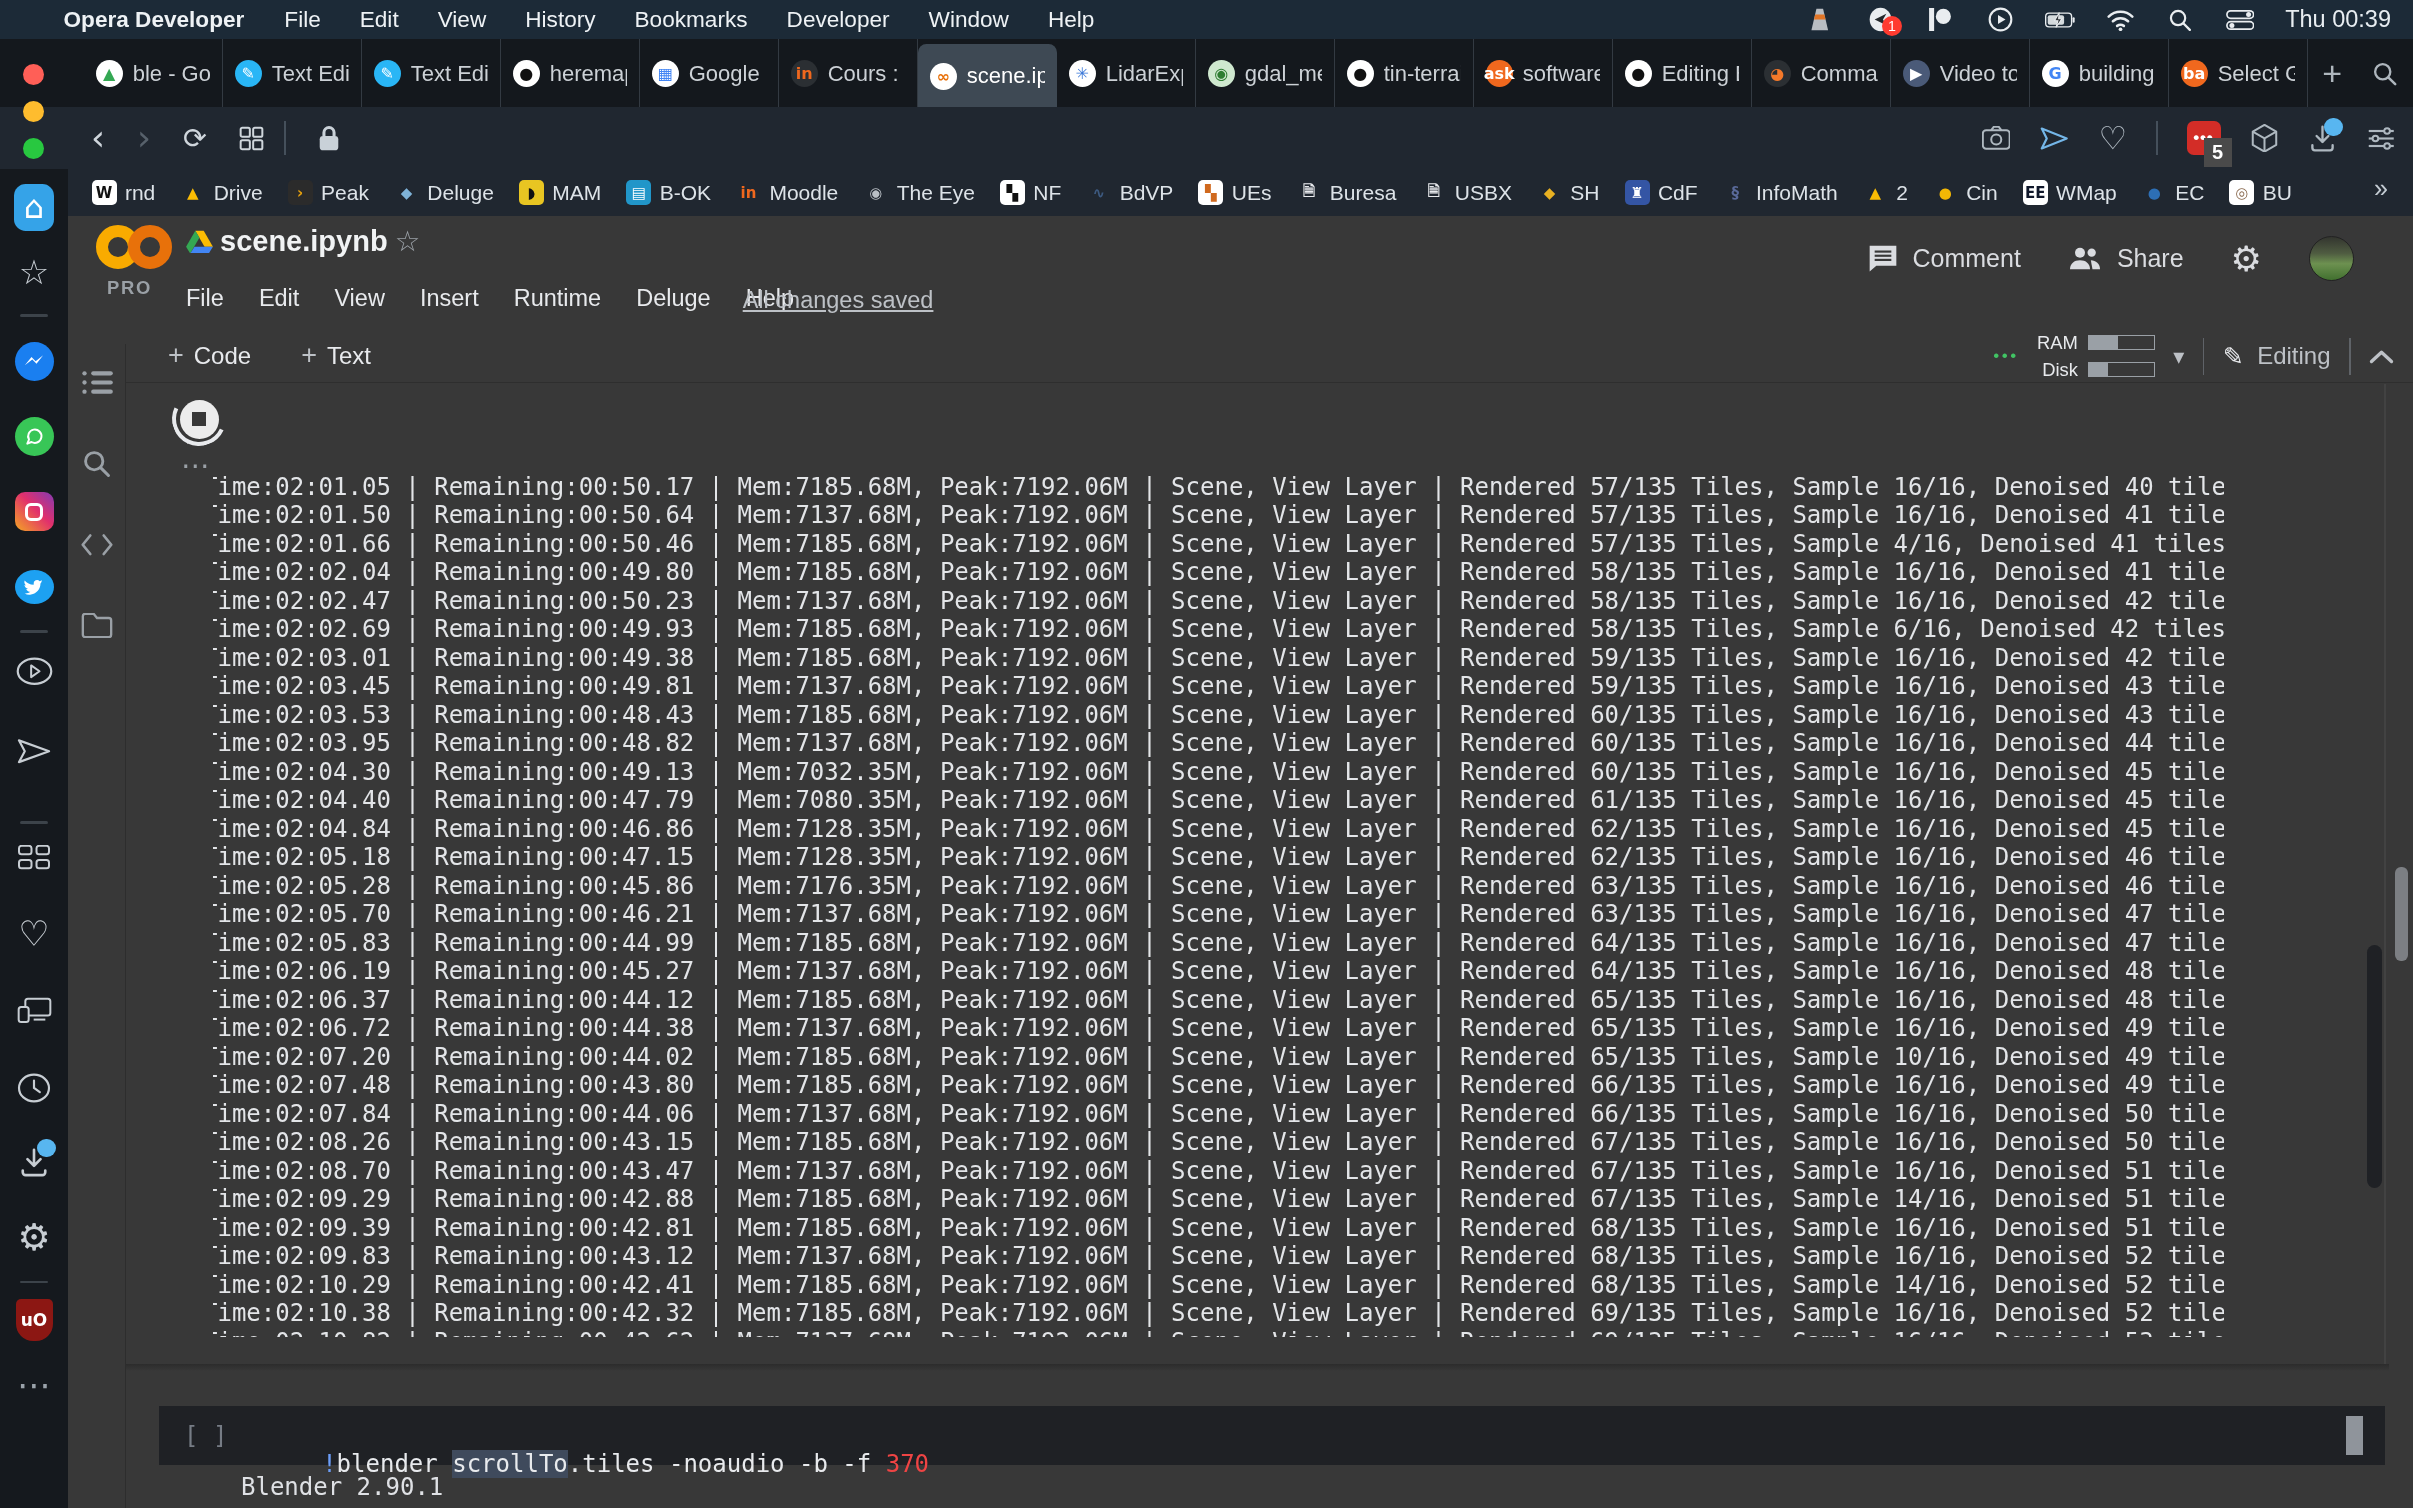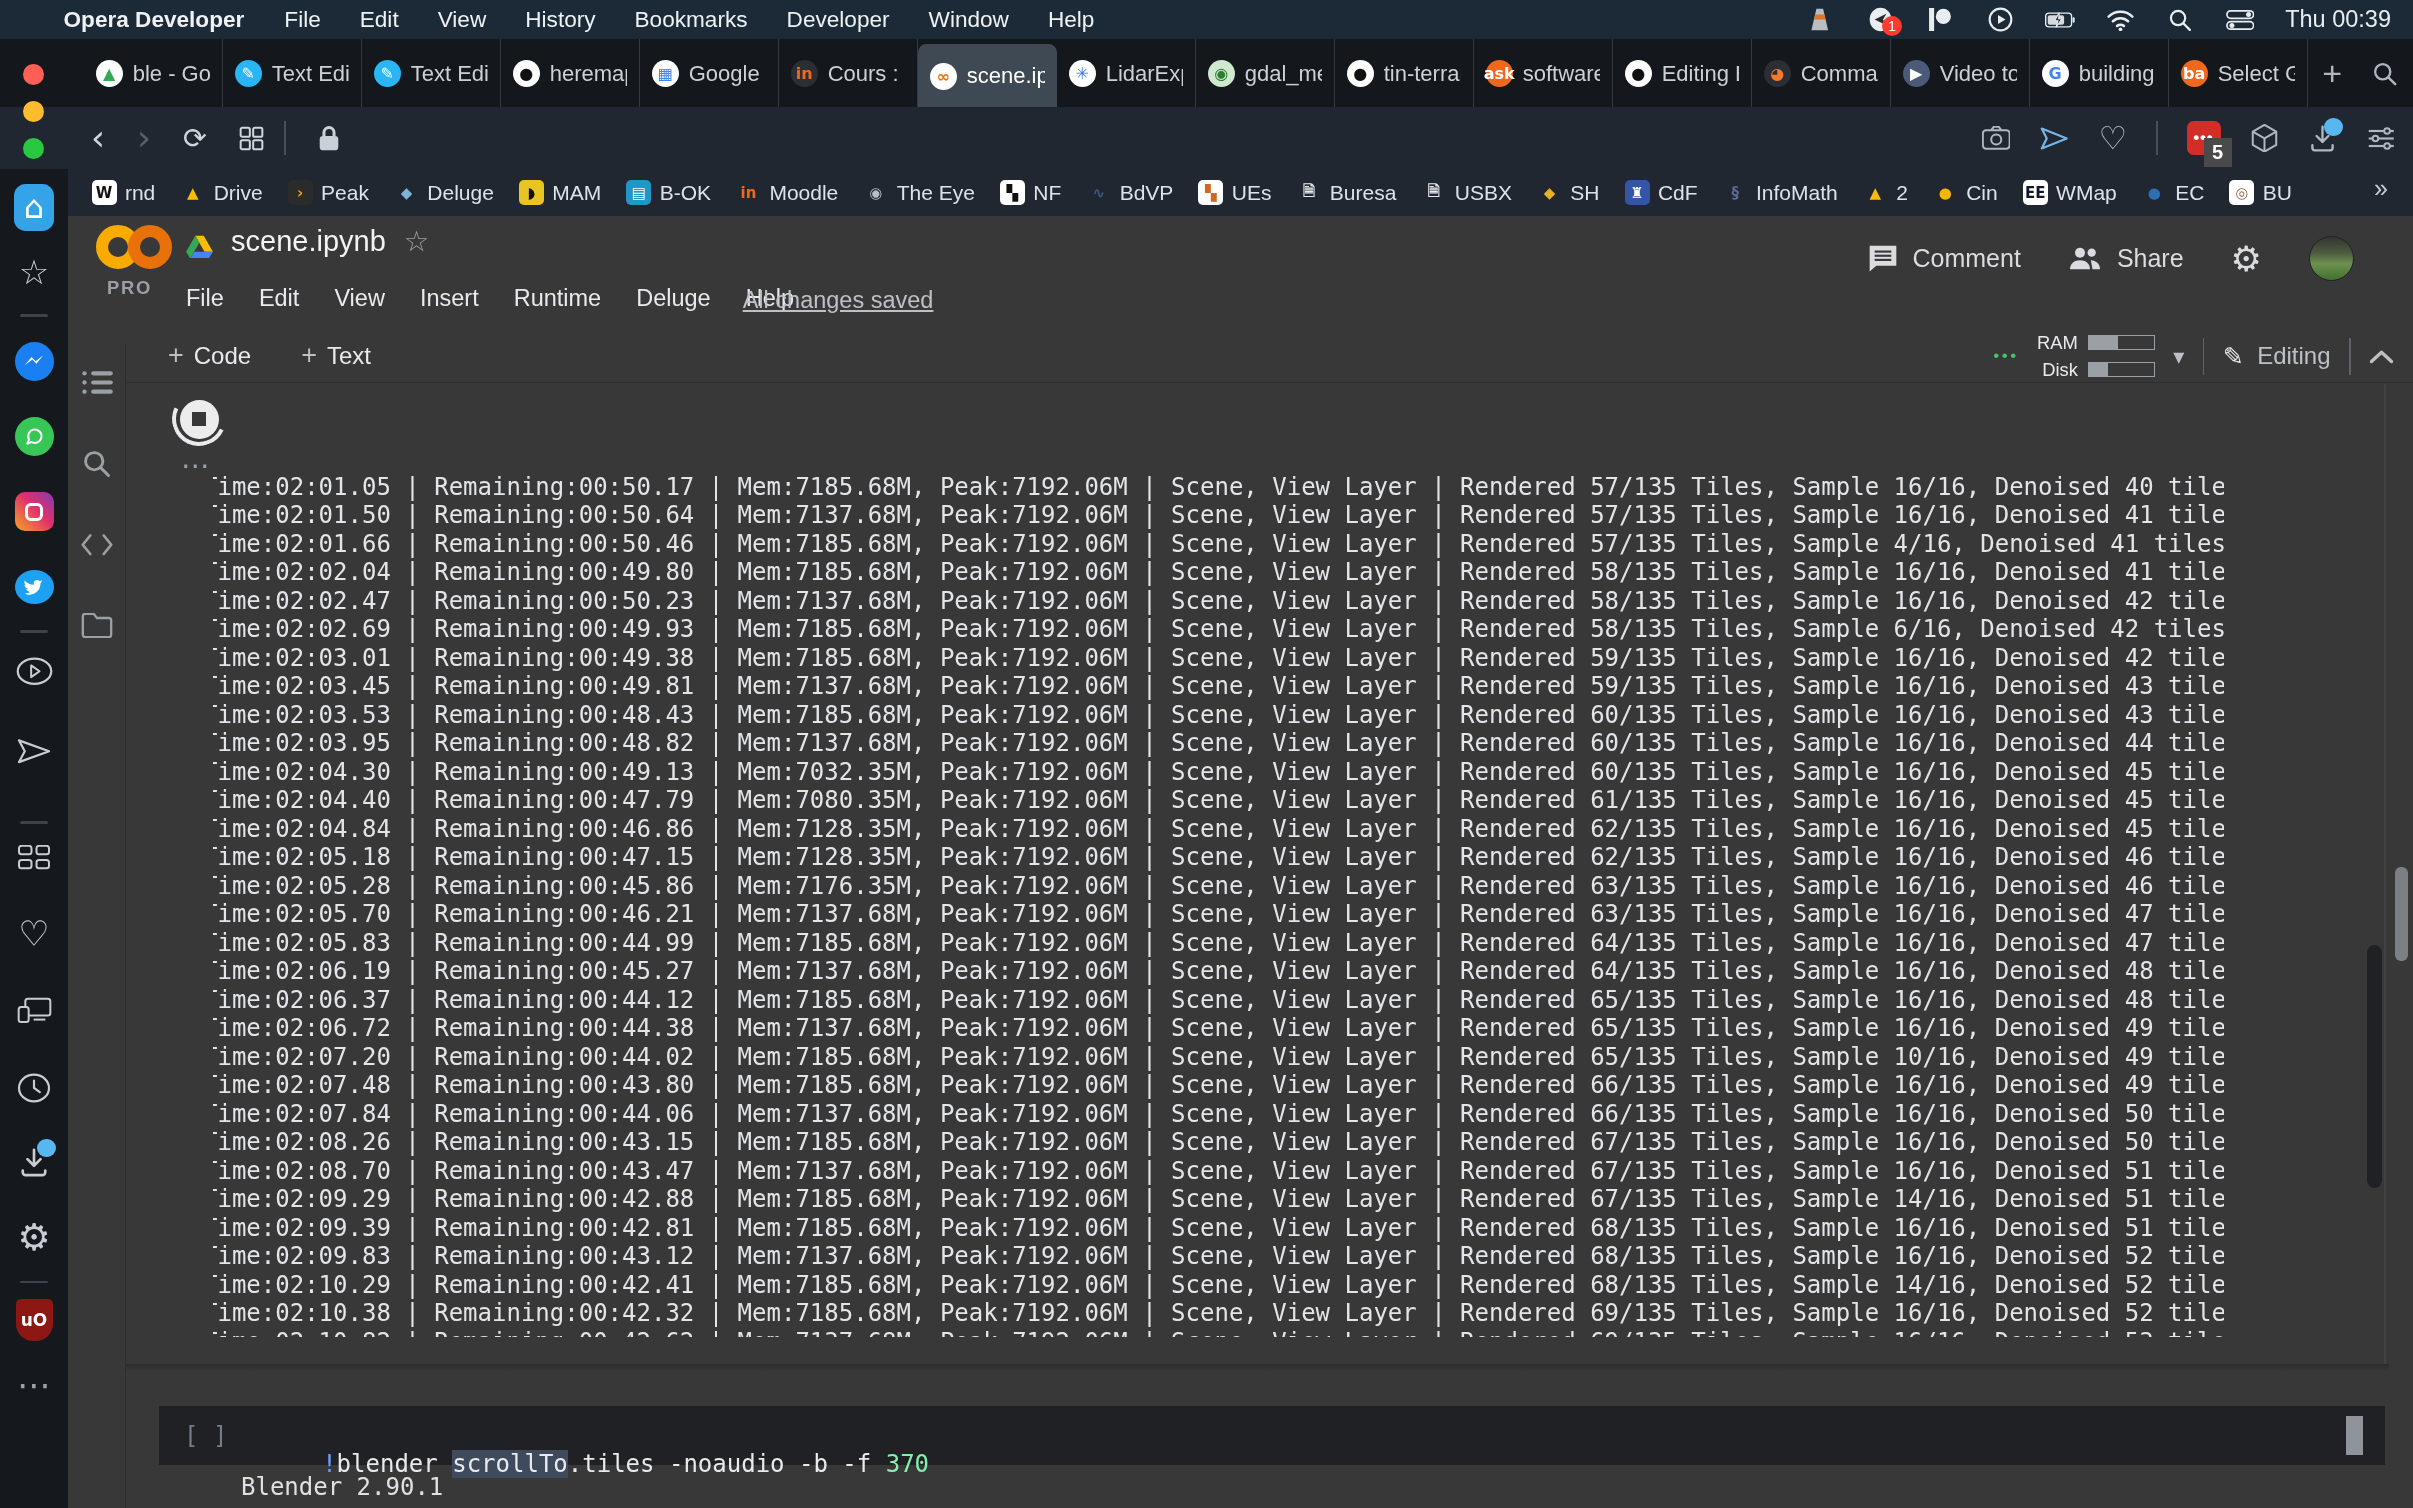--- a/index.html
+++ b/index.html
@@ -59,21 +59,21 @@
   .shield{width:37px;height:42px;background:#8c1713;border-radius:5px 5px 17px 17px;color:#fff;display:flex;align-items:center;justify-content:center;font-size:17px;font-weight:bold;}
 
   
   .colab{left:68px;top:216px;width:2346px;height:1292px;background:#383838;color:#e8eaed;}
   .c-sidebar{left:68px;top:344px;width:58px;height:1165px;border-right:1.7px solid #2d2d2d;display:flex;flex-direction:column;align-items:center;gap:44px;padding-top:20px;color:#9aa0a6;}
   .cs-item{width:37px;height:37px;display:flex;align-items:center;justify-content:center;}
   .co-logo{left:96px;top:225px;display:flex;}
   .co-ring{width:44px;height:44px;border-radius:50%;border:12.6px solid #f9ab00;}
   .co-ring.r2{border-color:#e8710a;margin-left:-11.7px;}
   .co-pro{left:107px;top:277px;color:#9aa0a6;font-weight:bold;font-size:18.4px;letter-spacing:1.7px;}
-  .nb-titlerow{left:186px;top:225px;display:flex;align-items:flex-end;gap:18px;}
+  .nb-titlerow{left:186px;top:225px;display:flex;align-items:center;gap:7px;font-weight:bold;}
   .nb-title{font-size:29px;color:#f1f3f4;}
   .nb-star{font-size:28.5px;color:#9aa0a6;font-family:"DejaVu Sans",sans-serif;}
   .c-menus{left:186px;top:285px;display:flex;gap:35px;font-size:23.5px;color:#e8eaed;align-items:center;}
   .saved{color:#bdc1c6;text-decoration:underline;margin-left:11.7px;}
   .c-actions{position:absolute;right:59px;top:236px;display:flex;align-items:center;gap:47px;font-size:25px;color:#dadce0;}
   .act{display:flex;align-items:center;gap:15px;}
   .avatar{width:45px;height:45px;border-radius:50%;background:linear-gradient(180deg,#33352f 0%,#4f5c41 38%,#6d9150 62%,#41702f 100%);border:0.8px solid #222;}
 
   .c-toolbar{left:126px;top:329px;width:2288px;height:54px;border-bottom:1.7px solid #2e2e2e;display:flex;align-items:center;color:#e8eaed;font-size:24px;}
   .addbtn{display:flex;align-items:center;gap:10px;margin-left:42px;}
@@ -677,19 +677,19 @@
   <div>Time:02:01.05 | Remaining:00:50.17 | Mem:7185.68M, Peak:7192.06M | Scene, View Layer | Rendered 57/135 Tiles, Sample 16/16, Denoised 40 tiles</div><div>Time:02:01.50 | Remaining:00:50.64 | Mem:7137.68M, Peak:7192.06M | Scene, View Layer | Rendered 57/135 Tiles, Sample 16/16, Denoised 41 tiles</div><div>Time:02:01.66 | Remaining:00:50.46 | Mem:7185.68M, Peak:7192.06M | Scene, View Layer | Rendered 57/135 Tiles, Sample 4/16, Denoised 41 tiles</div><div>Time:02:02.04 | Remaining:00:49.80 | Mem:7185.68M, Peak:7192.06M | Scene, View Layer | Rendered 58/135 Tiles, Sample 16/16, Denoised 41 tiles</div><div>Time:02:02.47 | Remaining:00:50.23 | Mem:7137.68M, Peak:7192.06M | Scene, View Layer | Rendered 58/135 Tiles, Sample 16/16, Denoised 42 tiles</div><div>Time:02:02.69 | Remaining:00:49.93 | Mem:7185.68M, Peak:7192.06M | Scene, View Layer | Rendered 58/135 Tiles, Sample 6/16, Denoised 42 tiles</div><div>Time:02:03.01 | Remaining:00:49.38 | Mem:7185.68M, Peak:7192.06M | Scene, View Layer | Rendered 59/135 Tiles, Sample 16/16, Denoised 42 tiles</div><div>Time:02:03.45 | Remaining:00:49.81 | Mem:7137.68M, Peak:7192.06M | Scene, View Layer | Rendered 59/135 Tiles, Sample 16/16, Denoised 43 tiles</div><div>Time:02:03.53 | Remaining:00:48.43 | Mem:7185.68M, Peak:7192.06M | Scene, View Layer | Rendered 60/135 Tiles, Sample 16/16, Denoised 43 tiles</div><div>Time:02:03.95 | Remaining:00:48.82 | Mem:7137.68M, Peak:7192.06M | Scene, View Layer | Rendered 60/135 Tiles, Sample 16/16, Denoised 44 tiles</div><div>Time:02:04.30 | Remaining:00:49.13 | Mem:7032.35M, Peak:7192.06M | Scene, View Layer | Rendered 60/135 Tiles, Sample 16/16, Denoised 45 tiles</div><div>Time:02:04.40 | Remaining:00:47.79 | Mem:7080.35M, Peak:7192.06M | Scene, View Layer | Rendered 61/135 Tiles, Sample 16/16, Denoised 45 tiles</div><div>Time:02:04.84 | Remaining:00:46.86 | Mem:7128.35M, Peak:7192.06M | Scene, View Layer | Rendered 62/135 Tiles, Sample 16/16, Denoised 45 tiles</div><div>Time:02:05.18 | Remaining:00:47.15 | Mem:7128.35M, Peak:7192.06M | Scene, View Layer | Rendered 62/135 Tiles, Sample 16/16, Denoised 46 tiles</div><div>Time:02:05.28 | Remaining:00:45.86 | Mem:7176.35M, Peak:7192.06M | Scene, View Layer | Rendered 63/135 Tiles, Sample 16/16, Denoised 46 tiles</div><div>Time:02:05.70 | Remaining:00:46.21 | Mem:7137.68M, Peak:7192.06M | Scene, View Layer | Rendered 63/135 Tiles, Sample 16/16, Denoised 47 tiles</div><div>Time:02:05.83 | Remaining:00:44.99 | Mem:7185.68M, Peak:7192.06M | Scene, View Layer | Rendered 64/135 Tiles, Sample 16/16, Denoised 47 tiles</div><div>Time:02:06.19 | Remaining:00:45.27 | Mem:7137.68M, Peak:7192.06M | Scene, View Layer | Rendered 64/135 Tiles, Sample 16/16, Denoised 48 tiles</div><div>Time:02:06.37 | Remaining:00:44.12 | Mem:7185.68M, Peak:7192.06M | Scene, View Layer | Rendered 65/135 Tiles, Sample 16/16, Denoised 48 tiles</div><div>Time:02:06.72 | Remaining:00:44.38 | Mem:7137.68M, Peak:7192.06M | Scene, View Layer | Rendered 65/135 Tiles, Sample 16/16, Denoised 49 tiles</div><div>Time:02:07.20 | Remaining:00:44.02 | Mem:7185.68M, Peak:7192.06M | Scene, View Layer | Rendered 65/135 Tiles, Sample 10/16, Denoised 49 tiles</div><div>Time:02:07.48 | Remaining:00:43.80 | Mem:7185.68M, Peak:7192.06M | Scene, View Layer | Rendered 66/135 Tiles, Sample 16/16, Denoised 49 tiles</div><div>Time:02:07.84 | Remaining:00:44.06 | Mem:7137.68M, Peak:7192.06M | Scene, View Layer | Rendered 66/135 Tiles, Sample 16/16, Denoised 50 tiles</div><div>Time:02:08.26 | Remaining:00:43.15 | Mem:7185.68M, Peak:7192.06M | Scene, View Layer | Rendered 67/135 Tiles, Sample 16/16, Denoised 50 tiles</div><div>Time:02:08.70 | Remaining:00:43.47 | Mem:7137.68M, Peak:7192.06M | Scene, View Layer | Rendered 67/135 Tiles, Sample 16/16, Denoised 51 tiles</div><div>Time:02:09.29 | Remaining:00:42.88 | Mem:7185.68M, Peak:7192.06M | Scene, View Layer | Rendered 67/135 Tiles, Sample 14/16, Denoised 51 tiles</div><div>Time:02:09.39 | Remaining:00:42.81 | Mem:7185.68M, Peak:7192.06M | Scene, View Layer | Rendered 68/135 Tiles, Sample 16/16, Denoised 51 tiles</div><div>Time:02:09.83 | Remaining:00:43.12 | Mem:7137.68M, Peak:7192.06M | Scene, View Layer | Rendered 68/135 Tiles, Sample 16/16, Denoised 52 tiles</div><div>Time:02:10.29 | Remaining:00:42.41 | Mem:7185.68M, Peak:7192.06M | Scene, View Layer | Rendered 68/135 Tiles, Sample 14/16, Denoised 52 tiles</div><div>Time:02:10.38 | Remaining:00:42.32 | Mem:7185.68M, Peak:7192.06M | Scene, View Layer | Rendered 69/135 Tiles, Sample 16/16, Denoised 52 tiles</div><div>Time:02:10.82 | Remaining:00:42.62 | Mem:7137.68M, Peak:7192.06M | Scene, View Layer | Rendered 69/135 Tiles, Sample 16/16, Denoised 53 tiles</div></div>
   <div class="abs cell-rborder"></div>
   <div class="abs cellscroll"></div>
   <div class="abs winscroll"></div>
   <div class="abs cell-endshadow"></div>
 
   <div class="abs codecell">
     <span class="prompt">[ ]</span>
     <span class="code">
       
-    <span style="color: rgb(108, 158, 248);">!</span><span style="color: rgb(232, 234, 237);">blender </span><span style="color: rgb(232, 234, 237); background-color: rgb(63, 74, 92);">scrollTo</span><span style="color: rgb(232, 234, 237);">.tiles -noaudio -b -f </span><span style="color: #86efac;">370</span></span>
+    <span style="color: rgb(108, 158, 248);">!</span><span style="color: rgb(232, 234, 237);">blender </span><span style="color: rgb(232, 234, 237); background-color: rgb(63, 74, 92);">scrollTo</span><span style="color: rgb(232, 234, 237);">.tiles -noaudio -b -f </span><span style="color: #ef4444;">370</span></span>
     <span class="codescroll"></span>
   </div>
   <div class="abs cellout">Blender 2.90.1</div>
 
 </div>
 
 
 </body></html>

